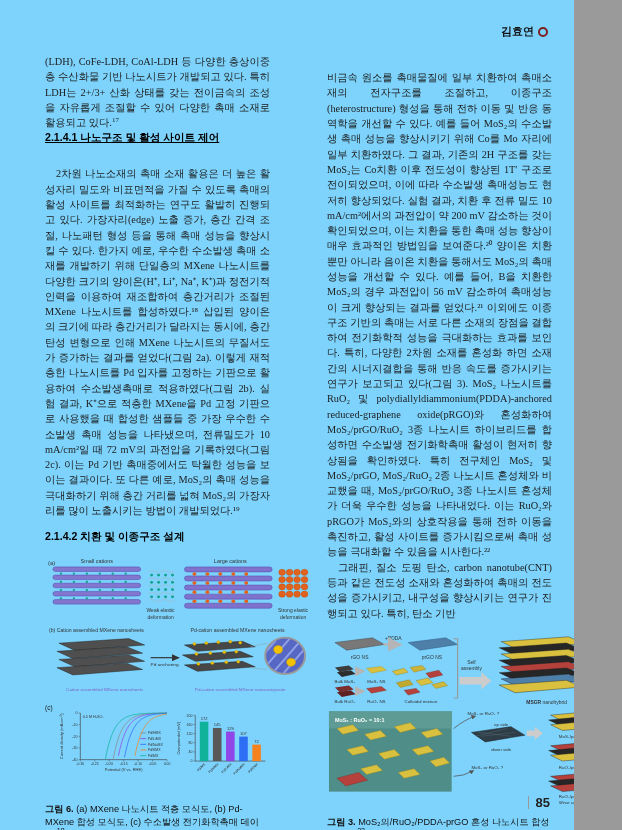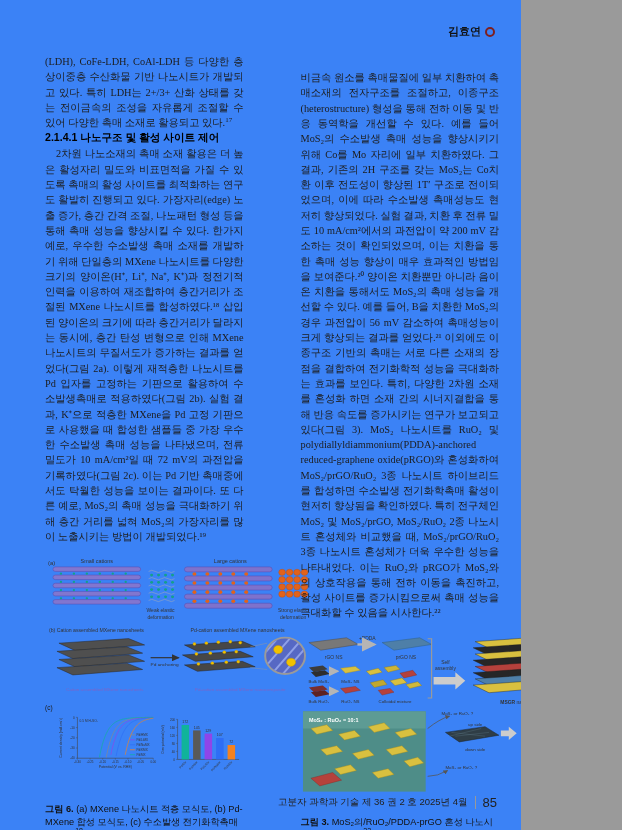--- a/index.html
+++ b/index.html
@@ -1,44 +1,44 @@
 <!DOCTYPE html>
 <html><head>
 <meta charset="utf-8">
 <style>
   html,body{margin:0;padding:0;background:#9a9a9a;}
-  .page{position:relative;width:521px;height:830px;background:#3b82f6;overflow:hidden;
+  .page{position:relative;width:574px;height:830px;background:#7dd3fc;overflow:hidden;
         font-family:"Liberation Serif",serif;color:#1c1c1c;}
   .author{position:absolute;top:24px;right:26px;font-family:"Liberation Sans",sans-serif;
           font-weight:bold;font-size:11px;display:flex;align-items:center;gap:4px;color:#111;}
   .orcid{width:10px;height:10px;border:2.5px solid #7e1f1f;border-radius:50%;box-sizing:border-box;display:inline-block;}
   .cols{display:flex;gap:9px;padding:54px 22px 0 45px;align-items:flex-end;}
   .col{flex:1;min-width:0;}
   .col.left{max-width:264px;}
   .col.right{max-width:286px;margin-left:48px;}
   p.body{font-size:10.3px;line-height:15.3px;text-align:justify;margin:0;}
   p.indent{text-indent:11px;font-family:Liberation Serif, serif;}
   h3{font-family:"Liberation Sans",sans-serif;font-size:10.6px;margin:12px 0 2px;color:#000;}
-  h3.sub{margin:1px 0 1px;}
+  h3.sub{margin:1px 0 21px;text-decoration:underline;}
   sup{font-size:7px;line-height:0;}
   figure{margin:12px 0 0;}
   figcaption{font-family:"Liberation Sans",sans-serif;font-size:9.2px;line-height:12.5px;margin-top:7px;color:#111;}
   .crow{display:flex;align-items:flex-start;margin-top:2px;}
   .clabel{font-family:"Liberation Sans",sans-serif;font-size:6.5px;margin-top:4px;width:12px;flex:none;}
   svg text{font-family:"Liberation Sans",sans-serif;fill:#333;}
   .t6{font-size:6px}.t55{font-size:5.5px}.t5{font-size:5px}.t52{font-size:5.2px}
   .t48{font-size:4.8px}.t45{font-size:4.5px}.t43{font-size:4.3px}
   .mid{text-anchor:middle}
   .bold{font-weight:bold}
   .ital{font-style:italic}
   .cap-purple{fill:#7d64c8;font-size:4.6px;}
   .white{fill:#ffffff;font-weight:bold}
   .footer{position:absolute;right:24px;bottom:20px;font-family:"Liberation Sans",sans-serif;
           font-size:9.5px;color:#222;display:flex;align-items:center;gap:7px;}
-  .footer .pageno{font-size:13px;font-weight:normal;}
+  .footer .pageno{font-size:13px;font-weight:bold;}
   .footer .sep{width:1px;height:13px;background:#999;display:inline-block;}
 </style>
 </head>
 <body>
 
 <div class="page">
 
   <div class="author">
     <span>김효연</span>
     <span class="orcid"></span>
@@ -46,20 +46,21 @@
 
   <div class="cols">
 
     <div class="col left">
       <p class="body"><span>(LDH), CoFe-LDH, CoAl-LDH 등 다양한 층상이중층 수산화물 기반 나노시트가 개발되고 있다. 특히 LDH는 2+/3+ 산화 상태를 갖는 전이금속의 조성을 자유롭게 조절할 수 있어 다양한 촉매 소재로 활용되고 있다.</span><sup>17</sup></p>
 
       <h3 class="sub">2.1.4.1 나노구조 및 활성 사이트 제어</h3>
 
       <p class="body indent"><span>2차원 나노소재의 촉매 소재 활용은 더 높은 활성자리 밀도와 비표면적을 가질 수 있도록 촉매의 활성 사이트를 최적화하는 연구도 활발히 진행되고 있다. 가장자리(edge) 노출 증가, 층간 간격 조절, 나노패턴 형성 등을 통해 촉매 성능을 향상시킬 수 있다. 한가지 예로, 우수한 수소발생 촉매 소재를 개발하기 위해 단일층의 MXene 나노시트를 다양한 크기의 양이온(H⁺, Li⁺, Na⁺, K⁺)과 정전기적 인력을 이용하여 재조합하여 층간거리가 조절된 MXene 나노시트를 합성하였다.¹⁸ 삽입된 양이온의 크기에 따라 층간거리가 달라지는 동시에, 층간 탄성 변형으로 인해 MXene 나노시트의 무질서도가 증가하는 결과를 얻었다(그림 2a). 이렇게 재적층한 나노시트를 Pd 입자를 고정하는 기판으로 활용하여 수소발생촉매로 적용하였다(그림 2b). 실험 결과, K⁺으로 적층한 MXene을 Pd 고정 기판으로 사용했을 때 합성한 샘플들 중 가장 우수한 수소발생 촉매 성능을 나타냈으며, 전류밀도가 10 mA/cm²일 때 72 mV의 과전압을 기록하였다(그림 2c). 이는 Pd 기반 촉매중에서도 탁월한 성능을 보이는 결과이다. 또 다른 예로, MoS₂의 촉매 성능을 극대화하기 위해 층간 거리를 넓혀 MoS₂의 가장자리를 많이 노출시키는 방법이 개발되었다.¹⁹</span></p>
 
+      <h3>2.1.4.2 치환 및 이종구조 설계</h3>
 
       <figure>
         
         <svg width="264" height="138" viewBox="0 0 265 152" preserveAspectRatio="none">
           <defs>
             <g id="dotsS">
                 <circle r="1.2"></circle>
                 <circle cx="13" r="1.2"></circle>
                 <circle cx="26" r="1.2"></circle>
                 <circle cx="39" r="1.2"></circle>
@@ -276,20 +277,21 @@
             </svg>
         </div>
 
         <figcaption><b>그림 6.</b><span> (a) MXene 나노시트 적층 모식도, (b) Pd-MXene 합성 모식도, (c) 수소발생 전기화학촉매 데이터.</span><sup>18</sup></figcaption>
       </figure>
     </div>
 
     <div class="col right">
       <p class="body"><span>비금속 원소를 촉매물질에 일부 치환하여 촉매소재의 전자구조를 조절하고, 이종구조(heterostructure) 형성을 통해 전하 이동 및 반응 동역학을 개선할 수 있다. 예를 들어 MoS₂의 수소발생 촉매 성능을 향상시키기 위해 Co를 Mo 자리에 일부 치환하였다. 그 결과, 기존의 2H 구조를 갖는 MoS₂는 Co치환 이후 전도성이 향상된 1T′ 구조로 전이되었으며, 이에 따라 수소발생 촉매성능도 현저히 향상되었다. 실험 결과, 치환 후 전류 밀도 10 mA/cm²에서의 과전압이 약 200 mV 감소하는 것이 확인되었으며, 이는 치환을 통한 촉매 성능 향상이 매우 효과적인 방법임을 보여준다.²⁰ 양이온 치환뿐만 아니라 음이온 치환을 통해서도 MoS₂의 촉매 성능을 개선할 수 있다. 예를 들어, B을 치환한 MoS₂의 경우 과전압이 56 mV 감소하여 촉매성능이 크게 향상되는 결과를 얻었다.²¹ 이외에도 이종구조 기반의 촉매는 서로 다른 소재의 장점을 결합하여 전기화학적 성능을 극대화하는 효과를 보인다. 특히, 다양한 2차원 소재를 혼성화 하면 소재 간의 시너지결합을 통해 반응 속도를 증가시키는 연구가 보고되고 있다(그림 3). MoS₂ 나노시트를 RuO₂ 및 polydiallyldiammonium(PDDA)-anchored reduced-graphene oxide(pRGO)와 혼성화하여 MoS₂/prGO/RuO₂ 3종 나노시트 하이브리드를 합성하면 수소발생 전기화학촉매 활성이 현저히 향상됨을 확인하였다. 특히 전구체인 MoS₂ 및 MoS₂/prGO, MoS₂/RuO₂ 2종 나노시트 혼성체와 비교했을 때, MoS₂/prGO/RuO₂ 3종 나노시트 혼성체가 더욱 우수한 성능을 나타내었다. 이는 RuO₂와 pRGO가 MoS₂와의 상호작용을 통해 전하 이동을 촉진하고, 활성 사이트를 증가시킴으로써 촉매 성능을 극대화할 수 있음을 시사한다.²²</span></p>
 
+      <p class="body indent"><span>그래핀, 질소 도핑 탄소, carbon nanotube(CNT) 등과 같은 전도성 소재와 혼성화하여 촉매의 전도성을 증가시키고, 내구성을 향상시키는 연구가 진행되고 있다. 특히, 탄소 기반</span></p>
 
       <figure>
         <svg width="282" height="172" viewBox="0 0 285 180" preserveAspectRatio="none">
           <defs>
             <marker id="ahg" markerWidth="6" markerHeight="6" refX="5" refY="3" orient="auto">
                 <path d="M0,0L6,3L0,6Z" fill="#b5b5b5"></path>
               </marker>
             <marker id="ahd" markerWidth="6" markerHeight="6" refX="5" refY="3" orient="auto">
                 <path d="M0,0L6,3L0,6Z" fill="#555"></path>
               </marker>
@@ -397,17 +399,16 @@
           <text x="252" y="173" class="t45 mid">RuO₂/prGO/RuO₂</text>
           <text x="252" y="179" class="t43 mid ital">Minor composition</text>
         </svg>
 
         <figcaption><b>그림 3.</b><span> MoS₂의/RuO₂/PDDA-prGO 혼성 나노시트 합성 모식도.</span><sup>22</sup></figcaption>
       </figure>
     </div>
   </div>
 
   <div class="footer">
-    <span>고분자 과학과 기술 제 36 권 2 호 2025년 4월</span>
     <span class="sep"></span>
     <b class="pageno">85</b>
   </div>
 </div>
 
 </body></html>

